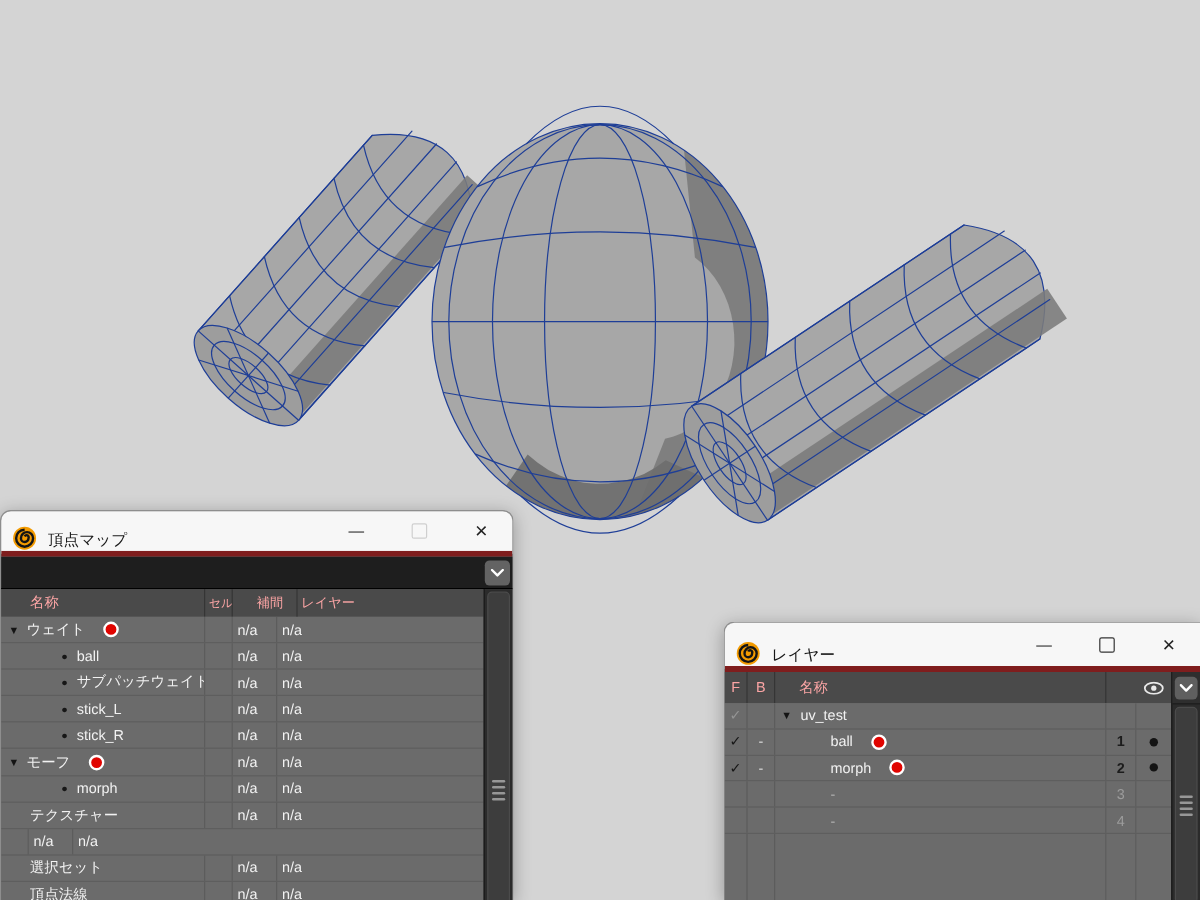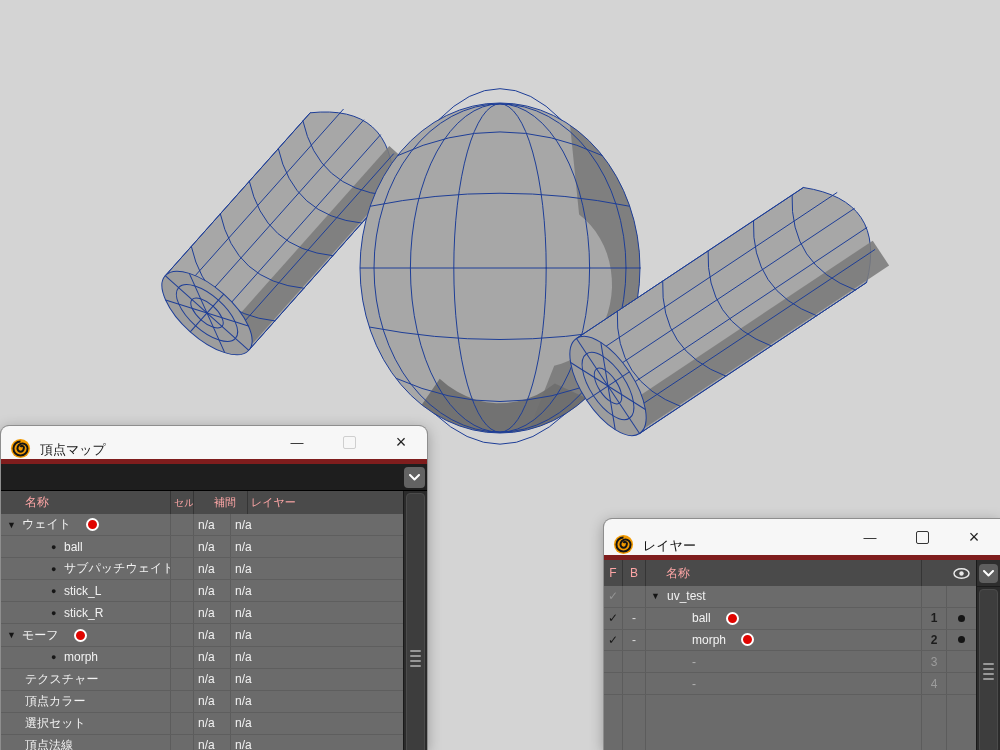--- a/index.html
+++ b/index.html
@@ -273,25 +273,20 @@
     <div class="cell vname">
 
       <span class="rlabel">テクスチャー</span>
 
     </div>
     <div class="cell vcell"></div>
     <div class="cell vinterp">n/a</div>
     <div class="cell vsketch">n/a</div>
   </div>
             <div class="row t-plain">
-    <div class="cell vname">
-
-      <span class="rlabel">頂点カラー</span>
-
-    </div>
     <div class="cell vcell"></div>
     <div class="cell vinterp">n/a</div>
     <div class="cell vsketch">n/a</div>
   </div>
             <div class="row t-plain">
     <div class="cell vname">
 
       <span class="rlabel">選択セット</span>
 
     </div>

